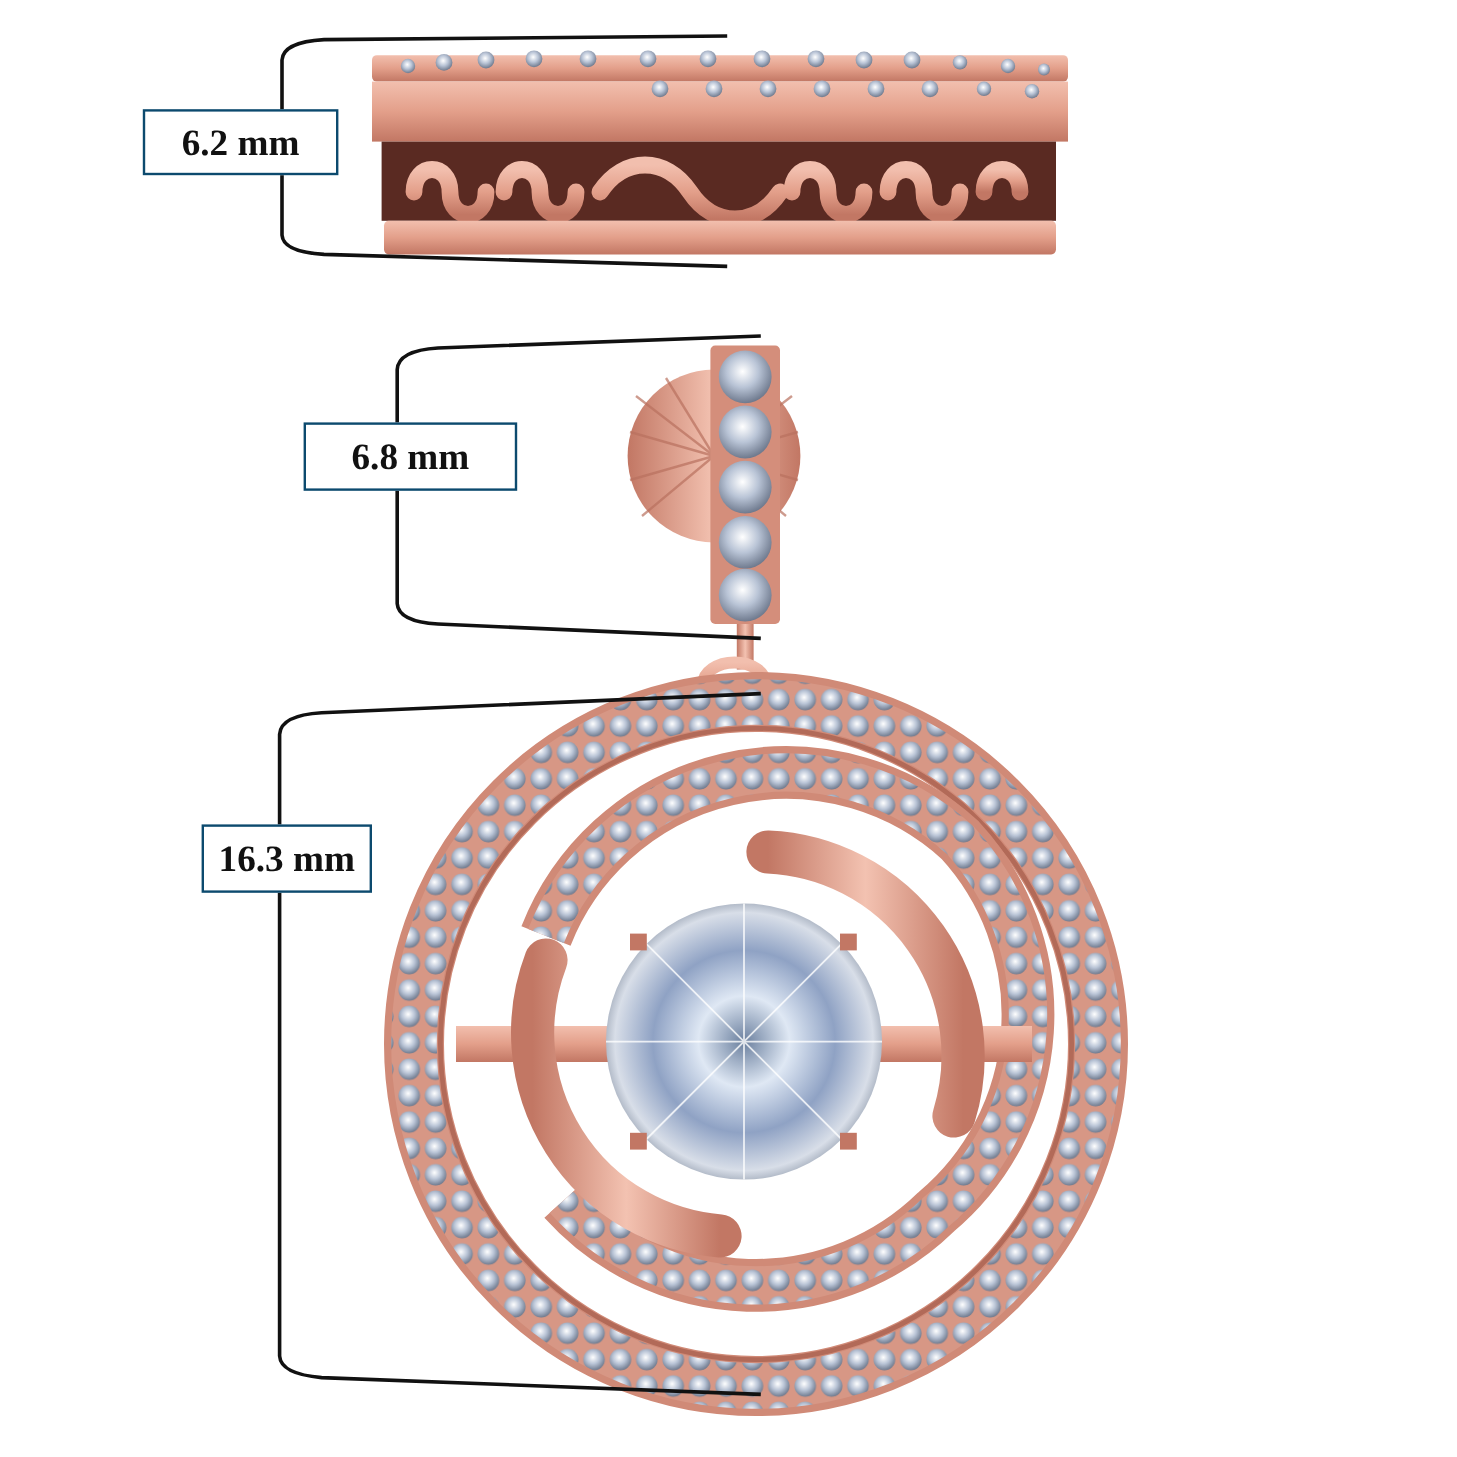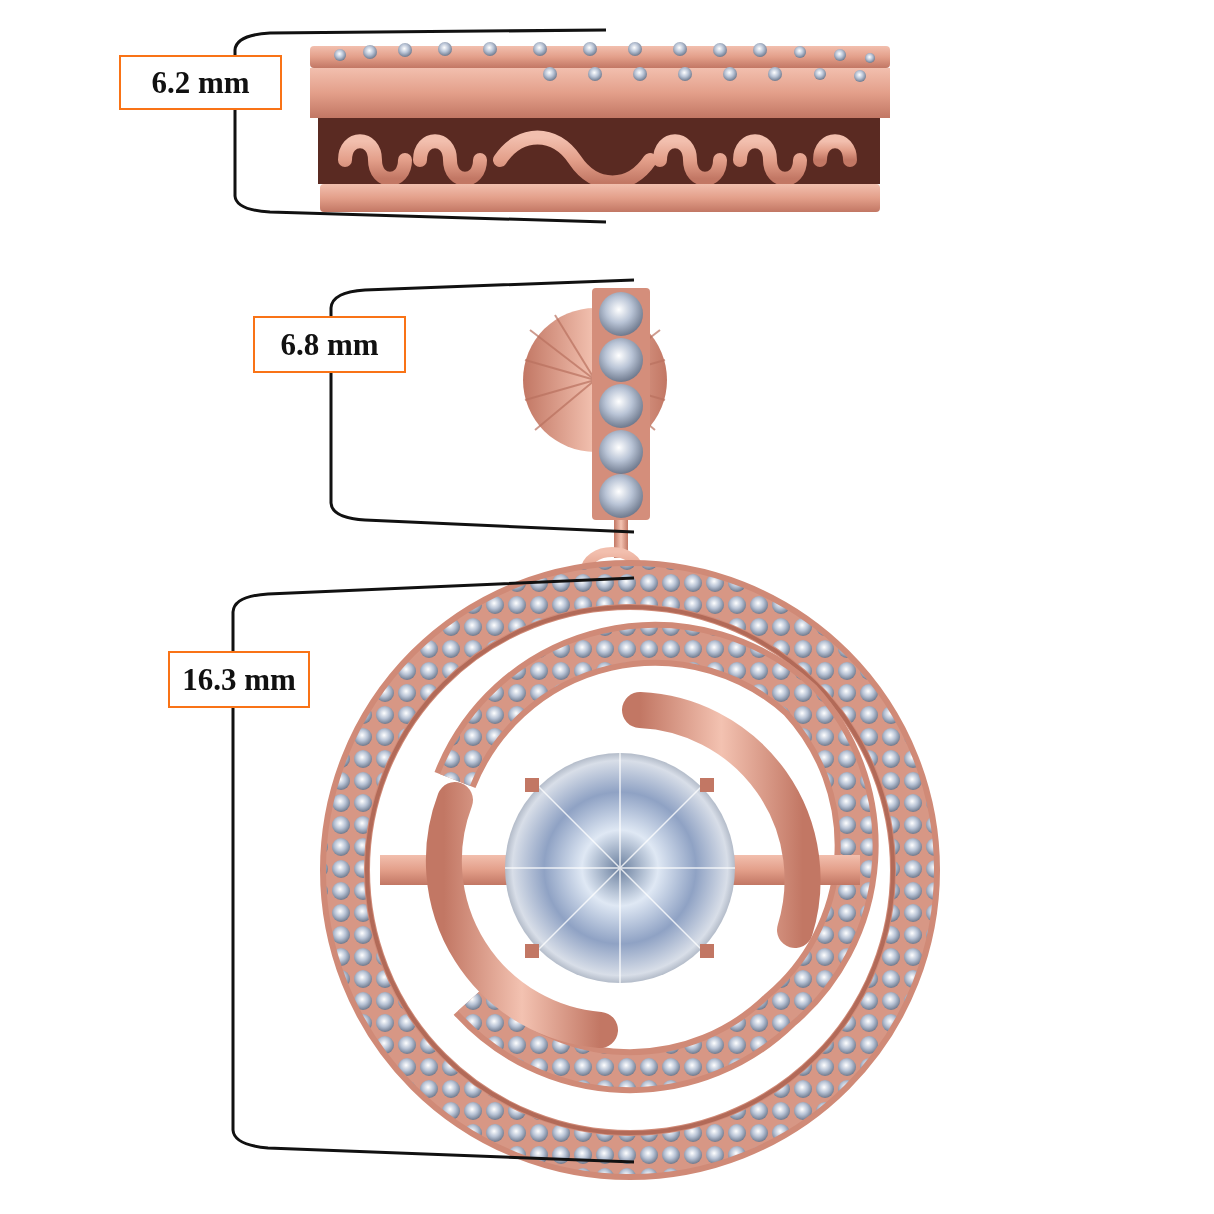--- a/index.html
+++ b/index.html
@@ -1,22 +1,22 @@
 <!DOCTYPE html>
 <html><head>
 <meta charset="utf-8">
 <style>
   html, body { margin:0; padding:0; background:#ffffff; }
   body { width:1214px; height:1214px; position:relative; overflow:hidden; font-family:"Liberation Serif","DejaVu Serif",serif; }
   .layer { position:absolute; left:0; top:0; width:1214px; height:1214px; }
   .label-box {
-    position:absolute; background:#ffffff; border:2px solid #f97316;
+    position:absolute; background:#ffffff; border:2px solid #0c4a6e;
     display:flex; align-items:center; justify-content:center;
     font-family:"Liberation Serif","DejaVu Serif",serif; font-weight:bold;
-    font-size:31px; color:#111; box-sizing:border-box;
+    font-size:31px; color:#111; box-sizing:border-box;margin-top:36px;
   }
 </style>
 </head>
 <body>
 
 <svg class="layer" viewBox="0 0 1214 1214" xmlns="http://www.w3.org/2000/svg">
   <defs>
     <linearGradient id="gold" x1="0" y1="0" x2="0" y2="1">
       <stop offset="0" stop-color="#f2bfae"></stop>
       <stop offset="0.5" stop-color="#e39f8a"></stop>
@@ -138,18 +138,18 @@
         <rect x="700" y="944" width="14" height="14"></rect>
     </g>
   </g>
 
   <path d="M634 578 L268 594 Q234 596 233 612 L233 1130 Q234 1145 268 1148 L634 1162" fill="none" stroke="#111" stroke-width="3"></path>
 </svg>
 
 <div class="label-box" style="left:119px;top:55px;width:163px;height:55px;">
   <span>6.2 mm</span>
 </div>
-<div class="label-box" style="left:253px;top:316px;width:153px;height:57px;">
+<div class="label-box" style="left:253px;top:316px;width:178px;height:57px;">
   <span>6.8 mm</span>
 </div>
 <div class="label-box" style="left:168px;top:651px;width:142px;height:57px;">
   <span>16.3 mm</span>
 </div>
 
 </body></html>

